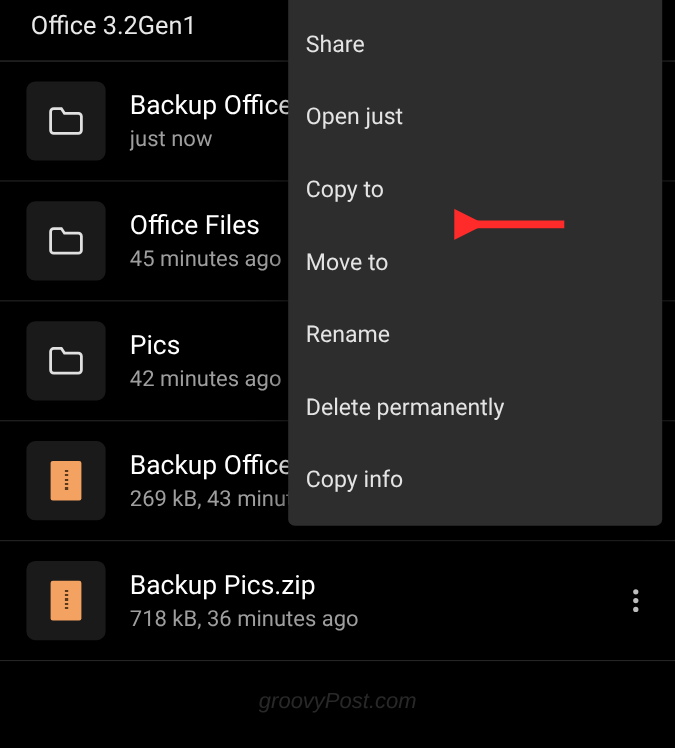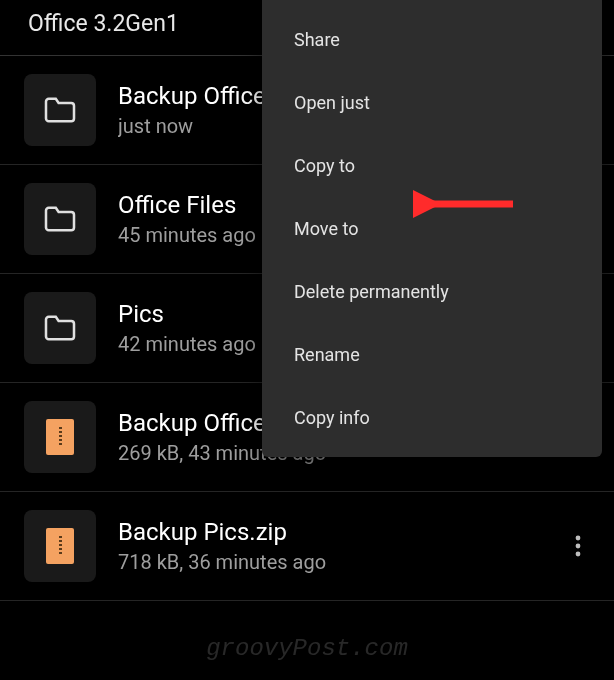--- a/index.html
+++ b/index.html
@@ -105,40 +105,40 @@
       right: 12px;
       width: 340px;
       background: #2d2d2d;
       border-radius: 0 0 6px 6px;
       box-shadow: 0 6px 24px rgba(0,0,0,0.6);
       padding: 8px 0 8px 0;
       z-index: 10;
     }
     .menu-item {
       color: #e4e4e4;
-      font-size: 18px;
+      font-size: 21px;
       font-weight: 400;
-      padding: 21px 32px;
+      padding: 21px 16px;
       cursor: pointer;
     }
     .arrow {
       position: absolute;
       top: 189px;
       left: 413px;
       z-index: 20;
     }
     .watermark {
       position: absolute;
-      bottom: 18px;
+      bottom: 30px;
       left: 50%;
       transform: translateX(-50%);
       color: rgba(180,180,180,0.22);
-      font-size: 24px;
+      font-size: 20px;
       font-style: italic;
-      font-family: Liberation Mono, monospace;
+      font-family: Liberation Sans, sans-serif;
       z-index: 5;
       pointer-events: none;
     }
   </style>
 </head>
 <body>
 
 <div class="header">
   <span>Office 3.2Gen1</span>
 </div>
@@ -212,22 +212,22 @@
     </div>
   </div>
 
 </div>
 
 <div class="context-menu">
   <div class="menu-item">Share</div>
   <div class="menu-item">Open just</div>
   <div class="menu-item">Copy to</div>
   <div class="menu-item">Move to</div>
+  <div class="menu-item">Rename</div>
   <div class="menu-item">Delete permanently</div>
-  <div class="menu-item">Rename</div>
   <div class="menu-item">Copy info</div>
 </div>
 
 <svg class="arrow" width="110" height="30">
   <defs>
     <marker id="ah" markerWidth="12" markerHeight="12" refX="2" refY="5" orient="auto">
       <path d="M10 0 L0 5 L10 10 Z" fill="#ff2b2b"></path>
     </marker>
   </defs>
   <line x1="100" y1="15" x2="14" y2="15" stroke="#ff2b2b" stroke-width="7" marker-end="url(#ah)"></line>

